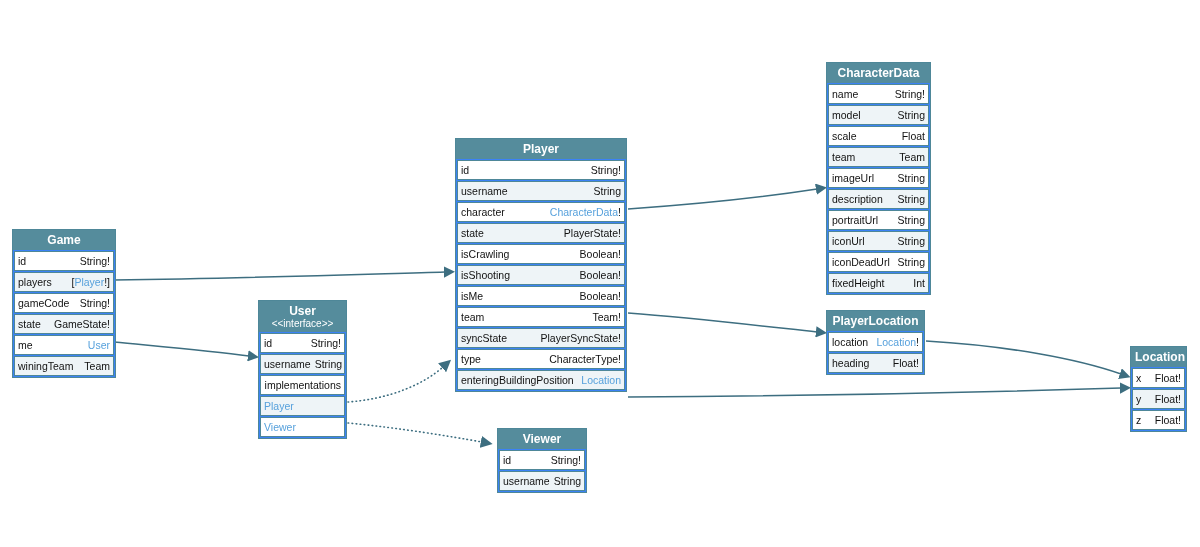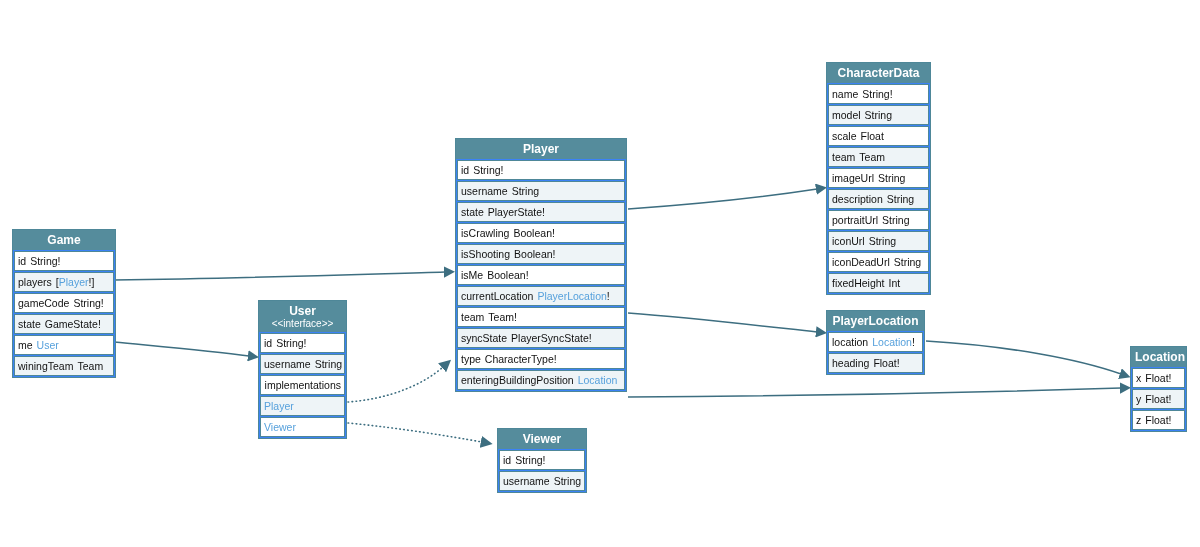--- a/index.html
+++ b/index.html
@@ -15,21 +15,21 @@
   .entity{
     position:absolute;box-sizing:border-box;border:1px solid var(--border);
     background:#3b82f6;
   }
   .entity-header{
     background:var(--hbg);color:#ffffff;text-align:center;font-weight:bold;
     font-size:12px;line-height:14px;padding:3px 4px;
   }
   .entity-sub{display:block;font-size:10px;line-height:11px;font-weight:normal;}
   .entity-row{
-    display:flex;justify-content:flex-start;align-items:center;gap:4px;
+    display:flex;justify-content:space-between;align-items:center;gap:4px;
     border:1px solid var(--border);margin:1px;padding:2.5px 3px;
     font-size:10.5px;line-height:13px;color:var(--text);background:#ffffff;
     white-space:nowrap;overflow:hidden;box-sizing:border-box;
   }
   .entity-row.alt{background:var(--alt);}
   .entity-row.center{justify-content:flex-end;}
   .f-name{flex:0 1 auto;}
   .f-type{flex:0 0 auto;text-align:right;}
   .t-link{color:var(--link);cursor:pointer;}
 </style>
@@ -102,39 +102,39 @@
     <div class="entity" style="left: 455px; top: 138px; width: 172px;">
       <div class="entity-header"><span>Player</span></div>
       <div class="entity-row">
         <span class="f-name">id</span>
         <span class="f-type">String!</span>
       </div>
       <div class="entity-row alt">
         <span class="f-name">username</span>
         <span class="f-type">String</span>
       </div>
+      <div class="entity-row">
+        <span class="f-name">character</span>
+        <span class="f-type"><span class="t-link">CharacterData</span><span>!</span></span>
+      </div>
       <div class="entity-row alt">
         <span class="f-name">state</span>
         <span class="f-type">PlayerState!</span>
       </div>
       <div class="entity-row">
         <span class="f-name">isCrawling</span>
         <span class="f-type">Boolean!</span>
       </div>
       <div class="entity-row alt">
         <span class="f-name">isShooting</span>
         <span class="f-type">Boolean!</span>
       </div>
       <div class="entity-row">
         <span class="f-name">isMe</span>
         <span class="f-type">Boolean!</span>
-      </div>
-      <div class="entity-row alt">
-        <span class="f-name">currentLocation</span>
-        <span class="f-type"><span class="t-link">PlayerLocation</span><span>!</span></span>
       </div>
       <div class="entity-row">
         <span class="f-name">team</span>
         <span class="f-type">Team!</span>
       </div>
       <div class="entity-row alt">
         <span class="f-name">syncState</span>
         <span class="f-type">PlayerSyncState!</span>
       </div>
       <div class="entity-row">

